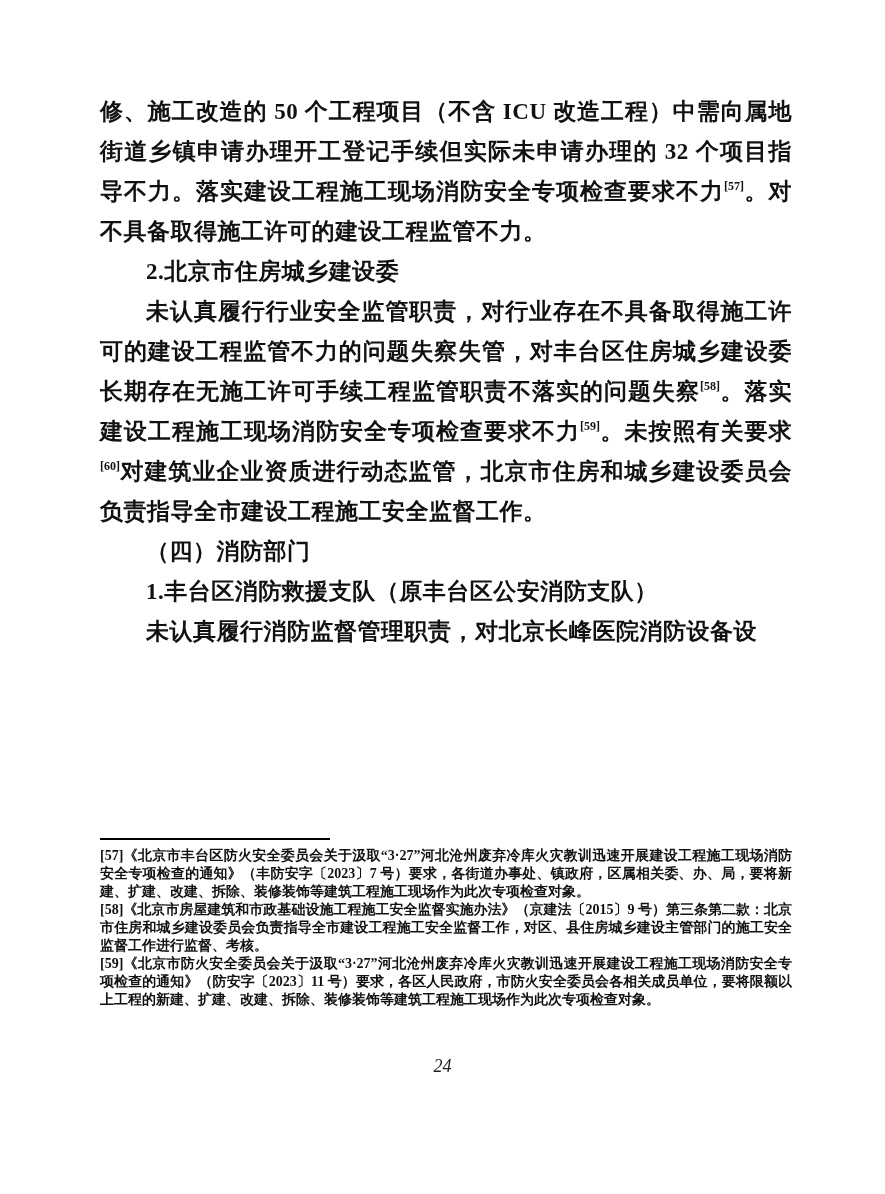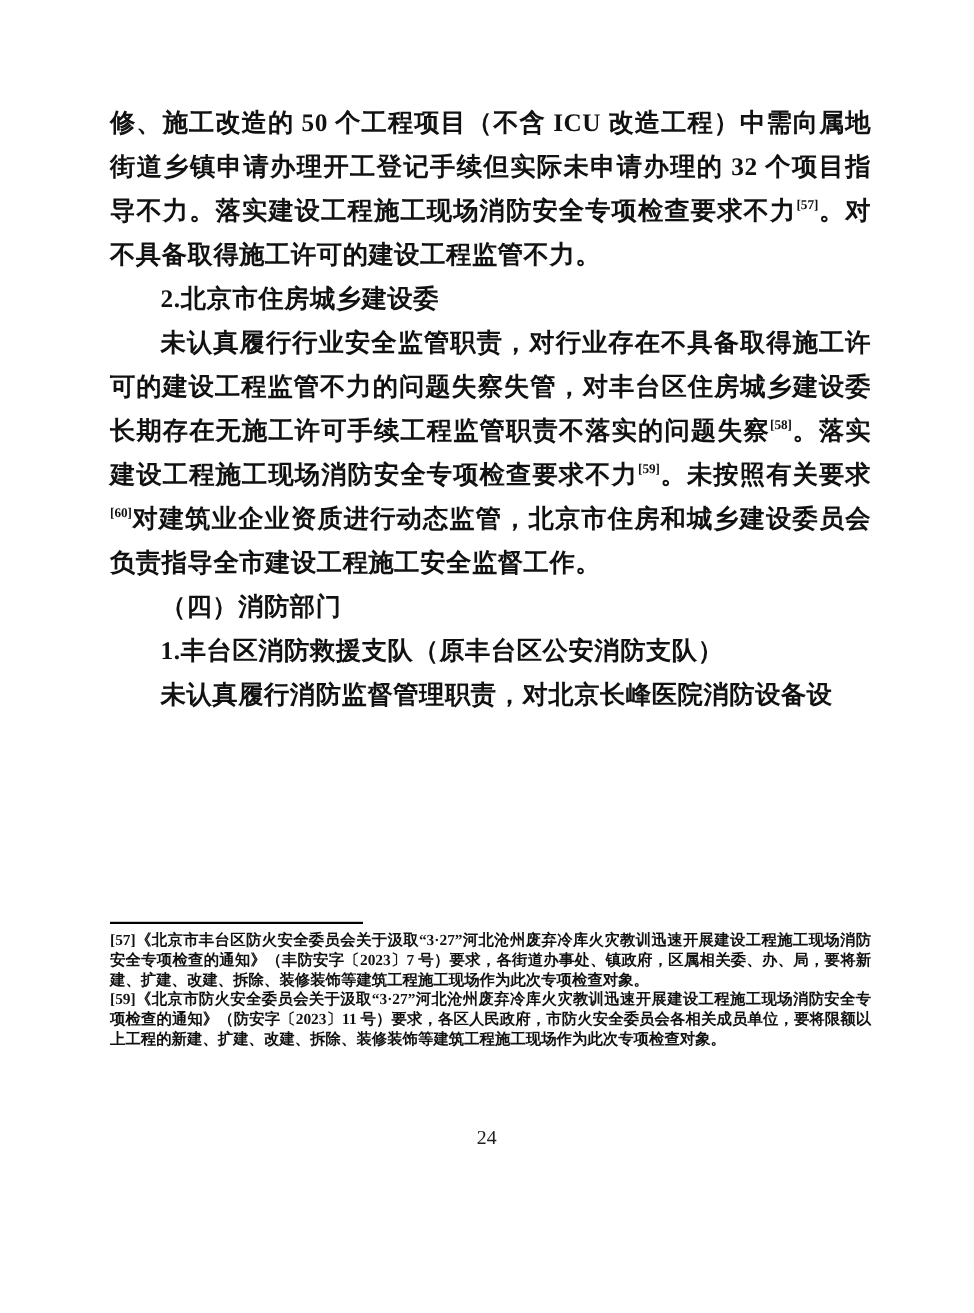--- a/index.html
+++ b/index.html
@@ -47,25 +47,26 @@
   .fn-divider {
     width: 230px;
     border: 0;
     border-top: 2px solid #000000;
     margin: 0 0 7px 0;
   }
   .footnotes p { margin: 0; }
   .fn-marker { letter-spacing: 0; }
   .page-number {
     position: absolute;
-    left: 0; top: 1024px;
+    left: 0; top: 1056px;
     width: 885px;
     text-align: center;
     font-size: 18px;
     color: #222222;
+    font-style: italic;
   }
 </style>
 </head>
 <body>
 
 <div class="page">
 
   <div class="content">
 
     <p><span>修、施工改造的 50 个工程项目（不含 ICU 改造工程）中需向属地街道乡镇申请办理开工登记手续但实际未申请办理的 32 个项目指导不力。落实建设工程施工现场消防安全专项检查要求不力</span><sup class="fnref">[57]</sup><span>。对不具备取得施工许可的建设工程监管不力。</span></p>
@@ -81,20 +82,21 @@
 
     <p class="indent"><span>未认真履行消防监督管理职责，对北京长峰医院消防设备设</span></p>
 
   </div>
 
   <div class="footnotes">
     <hr class="fn-divider">
 
     <p><span class="fn-marker">[57]</span><span>《北京市丰台区防火安全委员会关于汲取“3·27”河北沧州废弃冷库火灾教训迅速开展建设工程施工现场消防安全专项检查的通知》（丰防安字〔2023〕7 号）要求，各街道办事处、镇政府，区属相关委、办、局，要将新建、扩建、改建、拆除、装修装饰等建筑工程施工现场作为此次专项检查对象。</span></p>
 
+    <p><span class="fn-marker">[58]</span><span>《北京市房屋建筑和市政基础设施工程施工安全监督实施办法》（京建法〔2015〕9 号）第三条第二款：北京市住房和城乡建设委员会负责指导全市建设工程施工安全监督工作，对区、县住房城乡建设主管部门的施工安全监督工作进行监督、考核。</span></p>
 
     <p><span class="fn-marker">[59]</span><span>《北京市防火安全委员会关于汲取“3·27”河北沧州废弃冷库火灾教训迅速开展建设工程施工现场消防安全专项检查的通知》（防安字〔2023〕11 号）要求，各区人民政府，市防火安全委员会各相关成员单位，要将限额以上工程的新建、扩建、改建、拆除、装修装饰等建筑工程施工现场作为此次专项检查对象。</span></p>
 
   </div>
 
   <div class="page-number">24</div>
 
 </div>
 
 </body></html>

